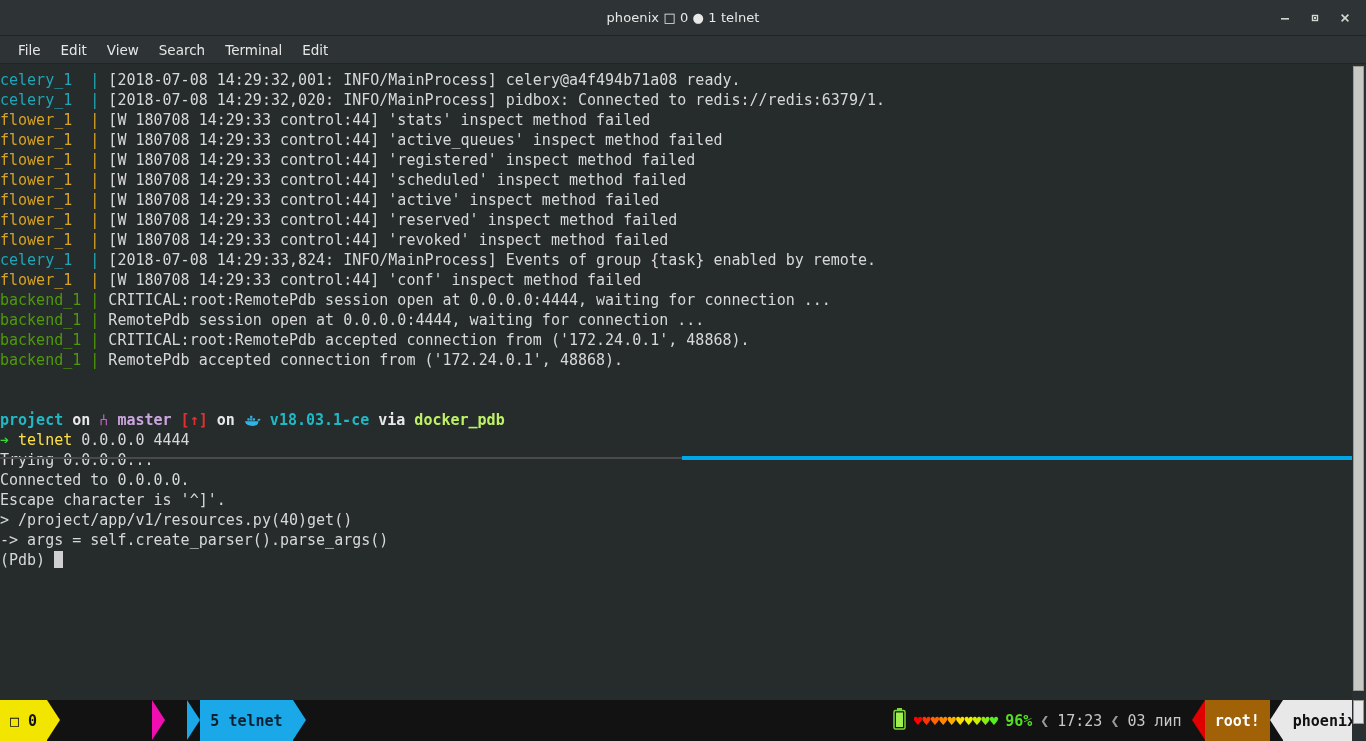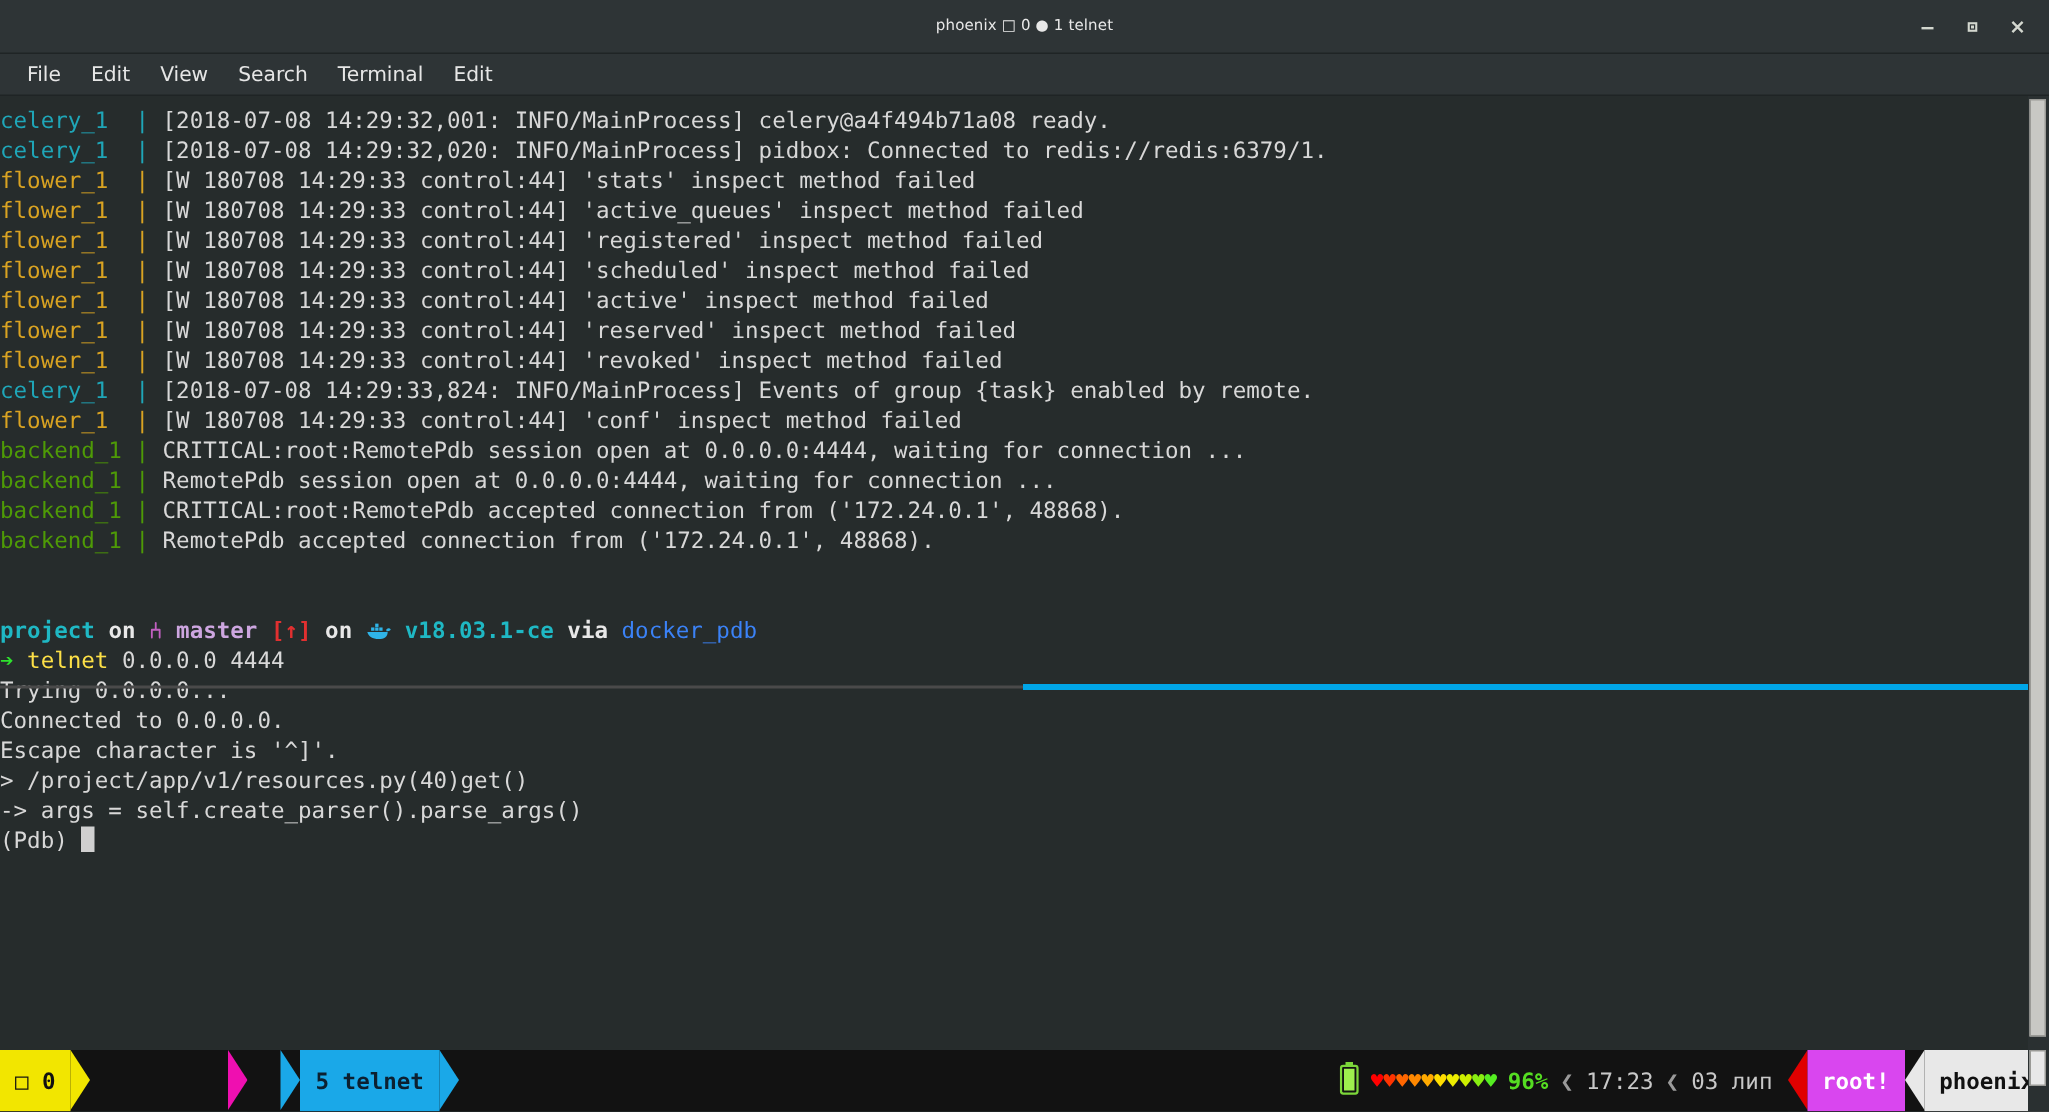--- a/index.html
+++ b/index.html
@@ -11,21 +11,21 @@
   }
 
   
   .titlebar{
     height:36px; background:#2e3436; position:relative;
     display:flex; align-items:center; justify-content:center;
     border-bottom:1px solid #1f2425;
   }
   .titlebar-text{
     color:#e8e8e8; font-family:"DejaVu Sans", sans-serif;
-    font-size:10px; letter-spacing:.1px;text-align:right;
+    font-size:13px; letter-spacing:.1px;text-align:right;
   }
   .win-controls{
     position:absolute; right:6px; top:0; height:36px;
     display:flex; align-items:center; gap:0;
   }
   .win-btn{
     width:30px; height:30px; display:flex; align-items:center; justify-content:center;
     color:#d3d7cf; font-family:"DejaVu Sans", sans-serif; font-size:13px;
   }
   .win-btn svg{ display:block; }
@@ -66,21 +66,21 @@
 
   
   .p-project { color:#1fb8c4; font-weight:bold; }
   .p-on      { color:#e8e8e8; font-weight:bold; }
   .p-branchicon { color:#c060c0; font-weight:bold; }
   .p-branch  { color:#cda6e0; font-weight:bold; }
   .p-dirty   { color:#e03030; font-weight:bold; }
   .p-docker  { color:#2fb4e8; }
   .p-ver     { color:#1fb8c4; font-weight:bold; }
   .p-via     { color:#e8e8e8; font-weight:bold; }
-  .p-venv    { color:#3b82f6; font-weight:normal; }
+  .p-venv    { color:#bef264; font-weight:bold; }
   .p-arrow   { color:#2ee22e; font-weight:bold; }
   .p-cmd     { color:#fde047; }
   .p-args    { color:#d8d8d8;margin-top:40px; }
 
   .cursor{
     display:inline-block; width:9px; height:17px;
     background:#d0d0d0; vertical-align:-3px;
   }
 
   
@@ -122,21 +122,21 @@
     width:0; height:0; border-top:20.5px solid transparent;
     border-bottom:20.5px solid transparent; border-right:13px solid;
   }
   .seg-yellow { background:#f2e600; color:#111; }
   .arrow-yellow { border-left-color:#f2e600; }
   .seg-magenta { background:#a16207; color:#fff;margin-top:48px; }
   .arrow-magenta { border-left-color:#ef0fb0; }
   .seg-blue { background:#1aa8e8; color:#0c2030; }
   .arrow-blue { border-left-color:#1aa8e8; }
   .seg-dark { background:#121212; color:#bdbdbd; font-weight:normal; }
-  .seg-red { background:#d946ef; color:#fff; }
+  .seg-red { background:#a16207; color:#fff; }
   .arrow-red-l { border-right-color:#e00000; }
   .seg-white { background:#e8e8e8; color:#111; }
   .arrow-white-l { border-right-color:#e8e8e8; }
 
   .spacer{ flex:1; background:#121212; }
   .battery{ display:inline-block; margin-right:8px; }
   .hearts{ letter-spacing:0px; font-size:14px; }
   .heart{ display:inline-block; }
   .pct{ color:#55dd22; margin-left:7px; font-weight:bold; }
   .chev{ color:#9a9a9a; margin:0 8px; font-weight:normal; }

